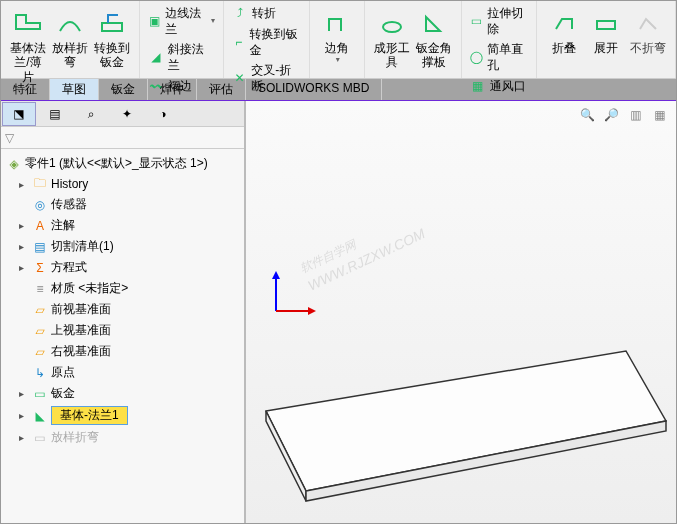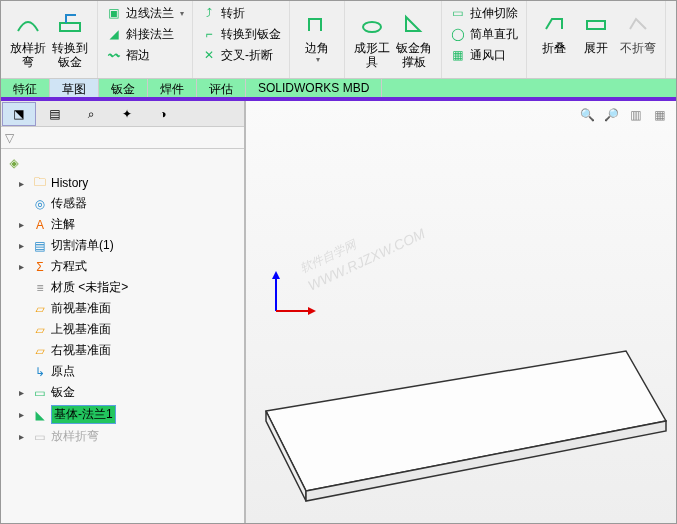--- a/index.html
+++ b/index.html
@@ -9,53 +9,61 @@
 .ribbon-group { display: flex; align-items: flex-start; padding: 4px 6px; border-right: 1px solid #ddd; }
 .big-btn { display: flex; flex-direction: column; align-items: center; justify-content: flex-start; width: 42px; text-align: center; cursor: pointer; padding: 2px; line-height: 1.2; }
 .big-btn .ico { width: 32px; height: 32px; display: flex; align-items: center; justify-content: center; margin-bottom: 2px; color: #2b6; }
 .big-btn.disabled { color: #404040; }
 .big-btn.disabled .ico { color: #ccc; }
 .col-list { display: flex; flex-direction: column; gap: 3px; }
 .small-btn { display: flex; align-items: center; gap: 4px; cursor: pointer; padding: 1px 2px; line-height: 1.3; }
 .small-btn .ico { width: 16px; height: 16px; display: inline-flex; align-items: center; justify-content: center; color: #2b6; }
 .dd { font-size: 8px; color: #666; margin-left: 2px; }
 
-.tabs { display: flex; background: #86efac; border-bottom: 4px solid #6d28d9; height: 22px; }
+.tabs { display: flex; background: #a3a3a3; border-bottom: 1px solid #6d28d9; height: 22px; }
 .tab { padding: 2px 12px; border-right: 1px solid #ccc; cursor: pointer; }
 .tab.active { background: #d0e4f5; }
 
 .main { display: flex; height: calc(100% - 100px); }
 .tree-panel { width: 245px; border-right: 2px solid #bbb; background: #f7f7f7; display: flex; flex-direction: column; }
 .tree-toolbar { display: flex; align-items: center; height: 26px; border-bottom: 1px solid #ccc; background: #e8e8e8; }
 .tree-toolbar span { width: 34px; height: 24px; display: inline-flex; align-items: center; justify-content: center; border: 1px solid transparent; margin: 0 1px; cursor: pointer; }
 .tree-toolbar span.active { border: 1px solid #99c; background: #d0e4f5; }
 .filter-row { height: 22px; display: flex; align-items: center; padding: 2px 4px; border-bottom: 1px solid #ccc; }
 .tree { padding: 4px 2px; overflow: auto; flex: 1; }
 .tree-item { display: flex; align-items: center; padding: 2px 2px; cursor: pointer; }
 .tree-item .expander { width: 12px; font-size: 10px; color: #555; }
 .tree-item .ico { width: 18px; height: 16px; display: inline-flex; align-items: center; justify-content: center; margin-right: 2px; }
-.tree-item.selected span.label { background: #22c55e; border: 1px solid #5aa0e0; padding: 0 2px; }
+.tree-item.selected span.label { background: #fde047; border: 1px solid #5aa0e0; padding: 0 8px; }
 .indent1 { padding-left: 16px; }
 
 .viewport { flex: 1; position: relative; background: linear-gradient(#fafafa,#eee); }
 .view-tools { position: absolute; top: 4px; right: 6px; display: flex; gap: 4px; }
 .view-tools span { width: 20px; height: 20px; display: inline-flex; align-items: center; justify-content: center; cursor: pointer; color: #888; }
 
 .watermark { position: absolute; top: 120px; left: 50px; transform: rotate(-25deg); color: rgba(120,120,120,.2); font-size: 28px; font-style: italic; pointer-events: none; }
 .watermark small { display: block; font-size: 14px; }
 
 .triad { position: absolute; left: 20px; top: 170px; }
 
 svg.plate { position: absolute; left: 10px; top: 190px; }
 </style>
 </head>
 <body>
 
 <div class="ribbon">
   <div class="ribbon-group">
+    <div class="big-btn">
+      <span class="ico">
+          <svg width="28" height="28">
+            <path d="M2 20 L2 6 L12 6 L12 14 L26 14 L26 20 Z" fill="none" stroke="#2b6" stroke-width="2"></path>
+          </svg>
+        </span>
+      <span>基体法兰/薄片</span>
+    </div>
     <div class="big-btn">
       <span class="ico">
           <svg width="28" height="28">
             <path d="M4 22 Q14 4 24 22" fill="none" stroke="#2b6" stroke-width="2"></path>
           </svg>
         </span>
       <span>放样折弯</span>
     </div>
     <div class="big-btn">
       <span class="ico">
@@ -196,20 +204,21 @@
       <span>⌕</span>
       <span>✦</span>
       <span>◑</span>
     </div>
     <div class="filter-row">
         <span style="color:#888">▽</span>
       </div>
     <div class="tree">
       <div class="tree-item">
         <span class="ico" style="color:#7a4">◈</span>
+        <span class="label">零件1  (默认&lt;&lt;默认&gt;_显示状态 1&gt;)</span>
       </div>
       <div class="tree-item indent1">
           <span class="expander">▸</span>
           <span class="ico" style="color:#e90">🗀</span>
           <span class="label">History</span>
         </div>
       <div class="tree-item indent1">
           <span class="expander"></span>
           <span class="ico" style="color:#28c">◎</span>
           <span class="label">传感器</span>

